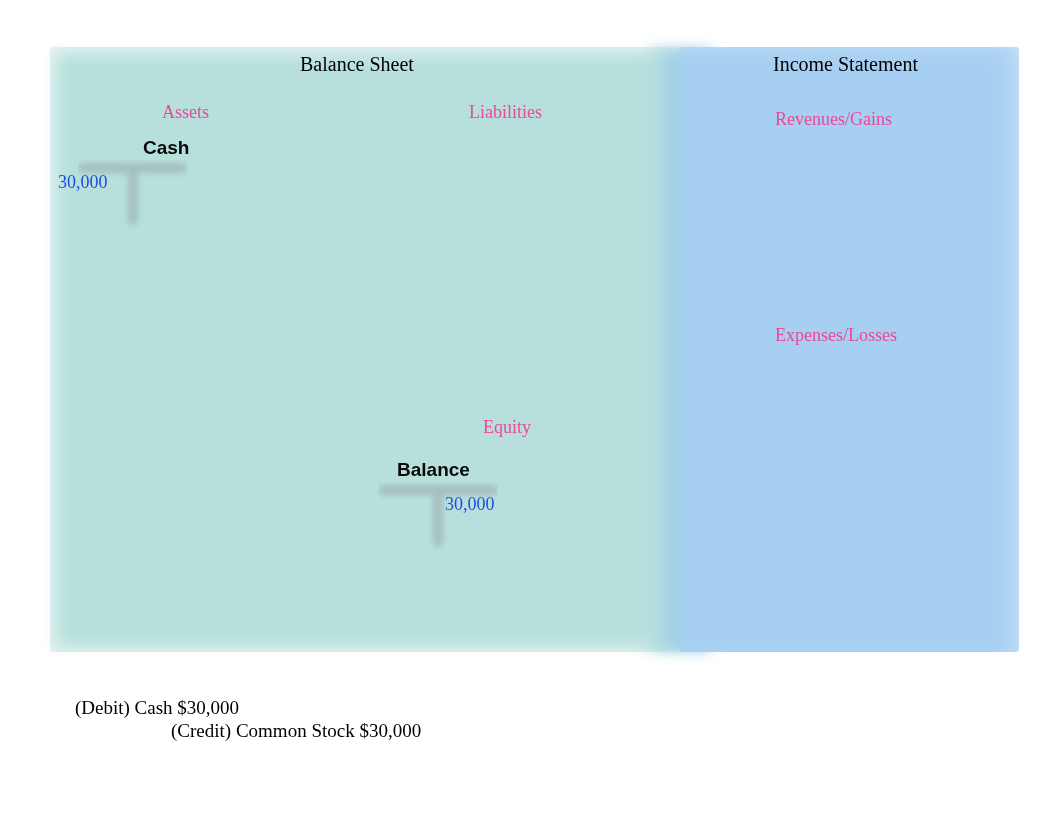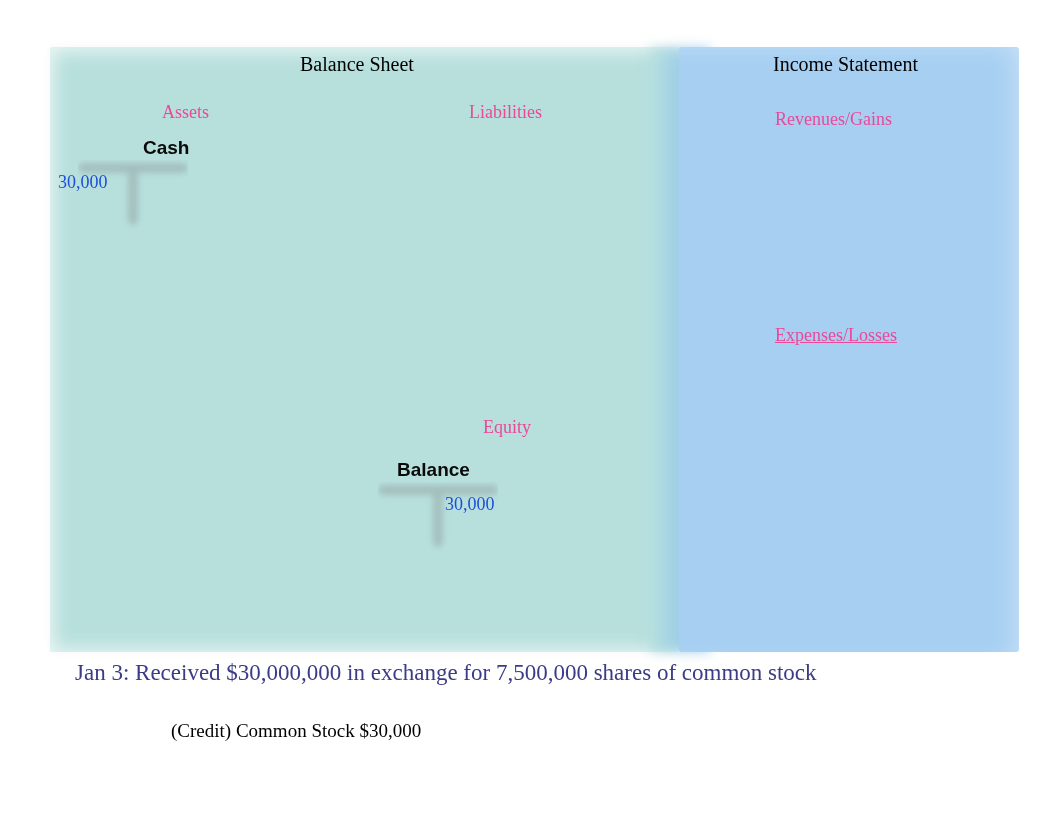--- a/index.html
+++ b/index.html
@@ -55,21 +55,21 @@
 
   .sub {
     position: absolute;
     font-size: 18px;
     color: #ec4899;
   }
   .sub-assets   { left: 162px; top: 102px; }
   .sub-liab     { left: 469px; top: 102px; }
   .sub-equity   { left: 475px; top: 417px; margin-left: 8px; }
   .sub-rev      { left: 775px; top: 109px; }
-  .sub-exp      { left: 775px; top: 325px; text-decoration: underline; }
+  .sub-exp      { left: 775px; top: 325px; }
 
   .account-title {
     position: absolute;
     font-family: Helvetica, Arial, sans-serif;
     font-weight: 700;
     font-size: 19px;
     color: #0a0a0a;
   }
   .acct-cash   { left: 107px; top: 137px; margin-left: 36px; }
   .acct-common { left: 397px; top: 459px; }
@@ -158,16 +158,16 @@
         </filter>
       </defs>
       <g filter="url(#b2)" stroke="#9fb7b5" stroke-width="10" stroke-linecap="round" fill="none" opacity="0.8">
         <line x1="5" y1="8" x2="115" y2="8"></line>
         <line x1="60" y1="8" x2="60" y2="60"></line>
       </g>
     </svg>
   </div>
   <div class="amount amt-common">30,000</div>
 
-  <div class="transaction">Jan 3: Received $30,000,000 in exchange for 7,500,000 shares of common stock</div>
+  <div class="jline j1">(Debit) Cash $30,000</div>
   <div class="jline j2">(Credit) Common Stock $30,000</div>
 
 </div>
 
 </body></html>

